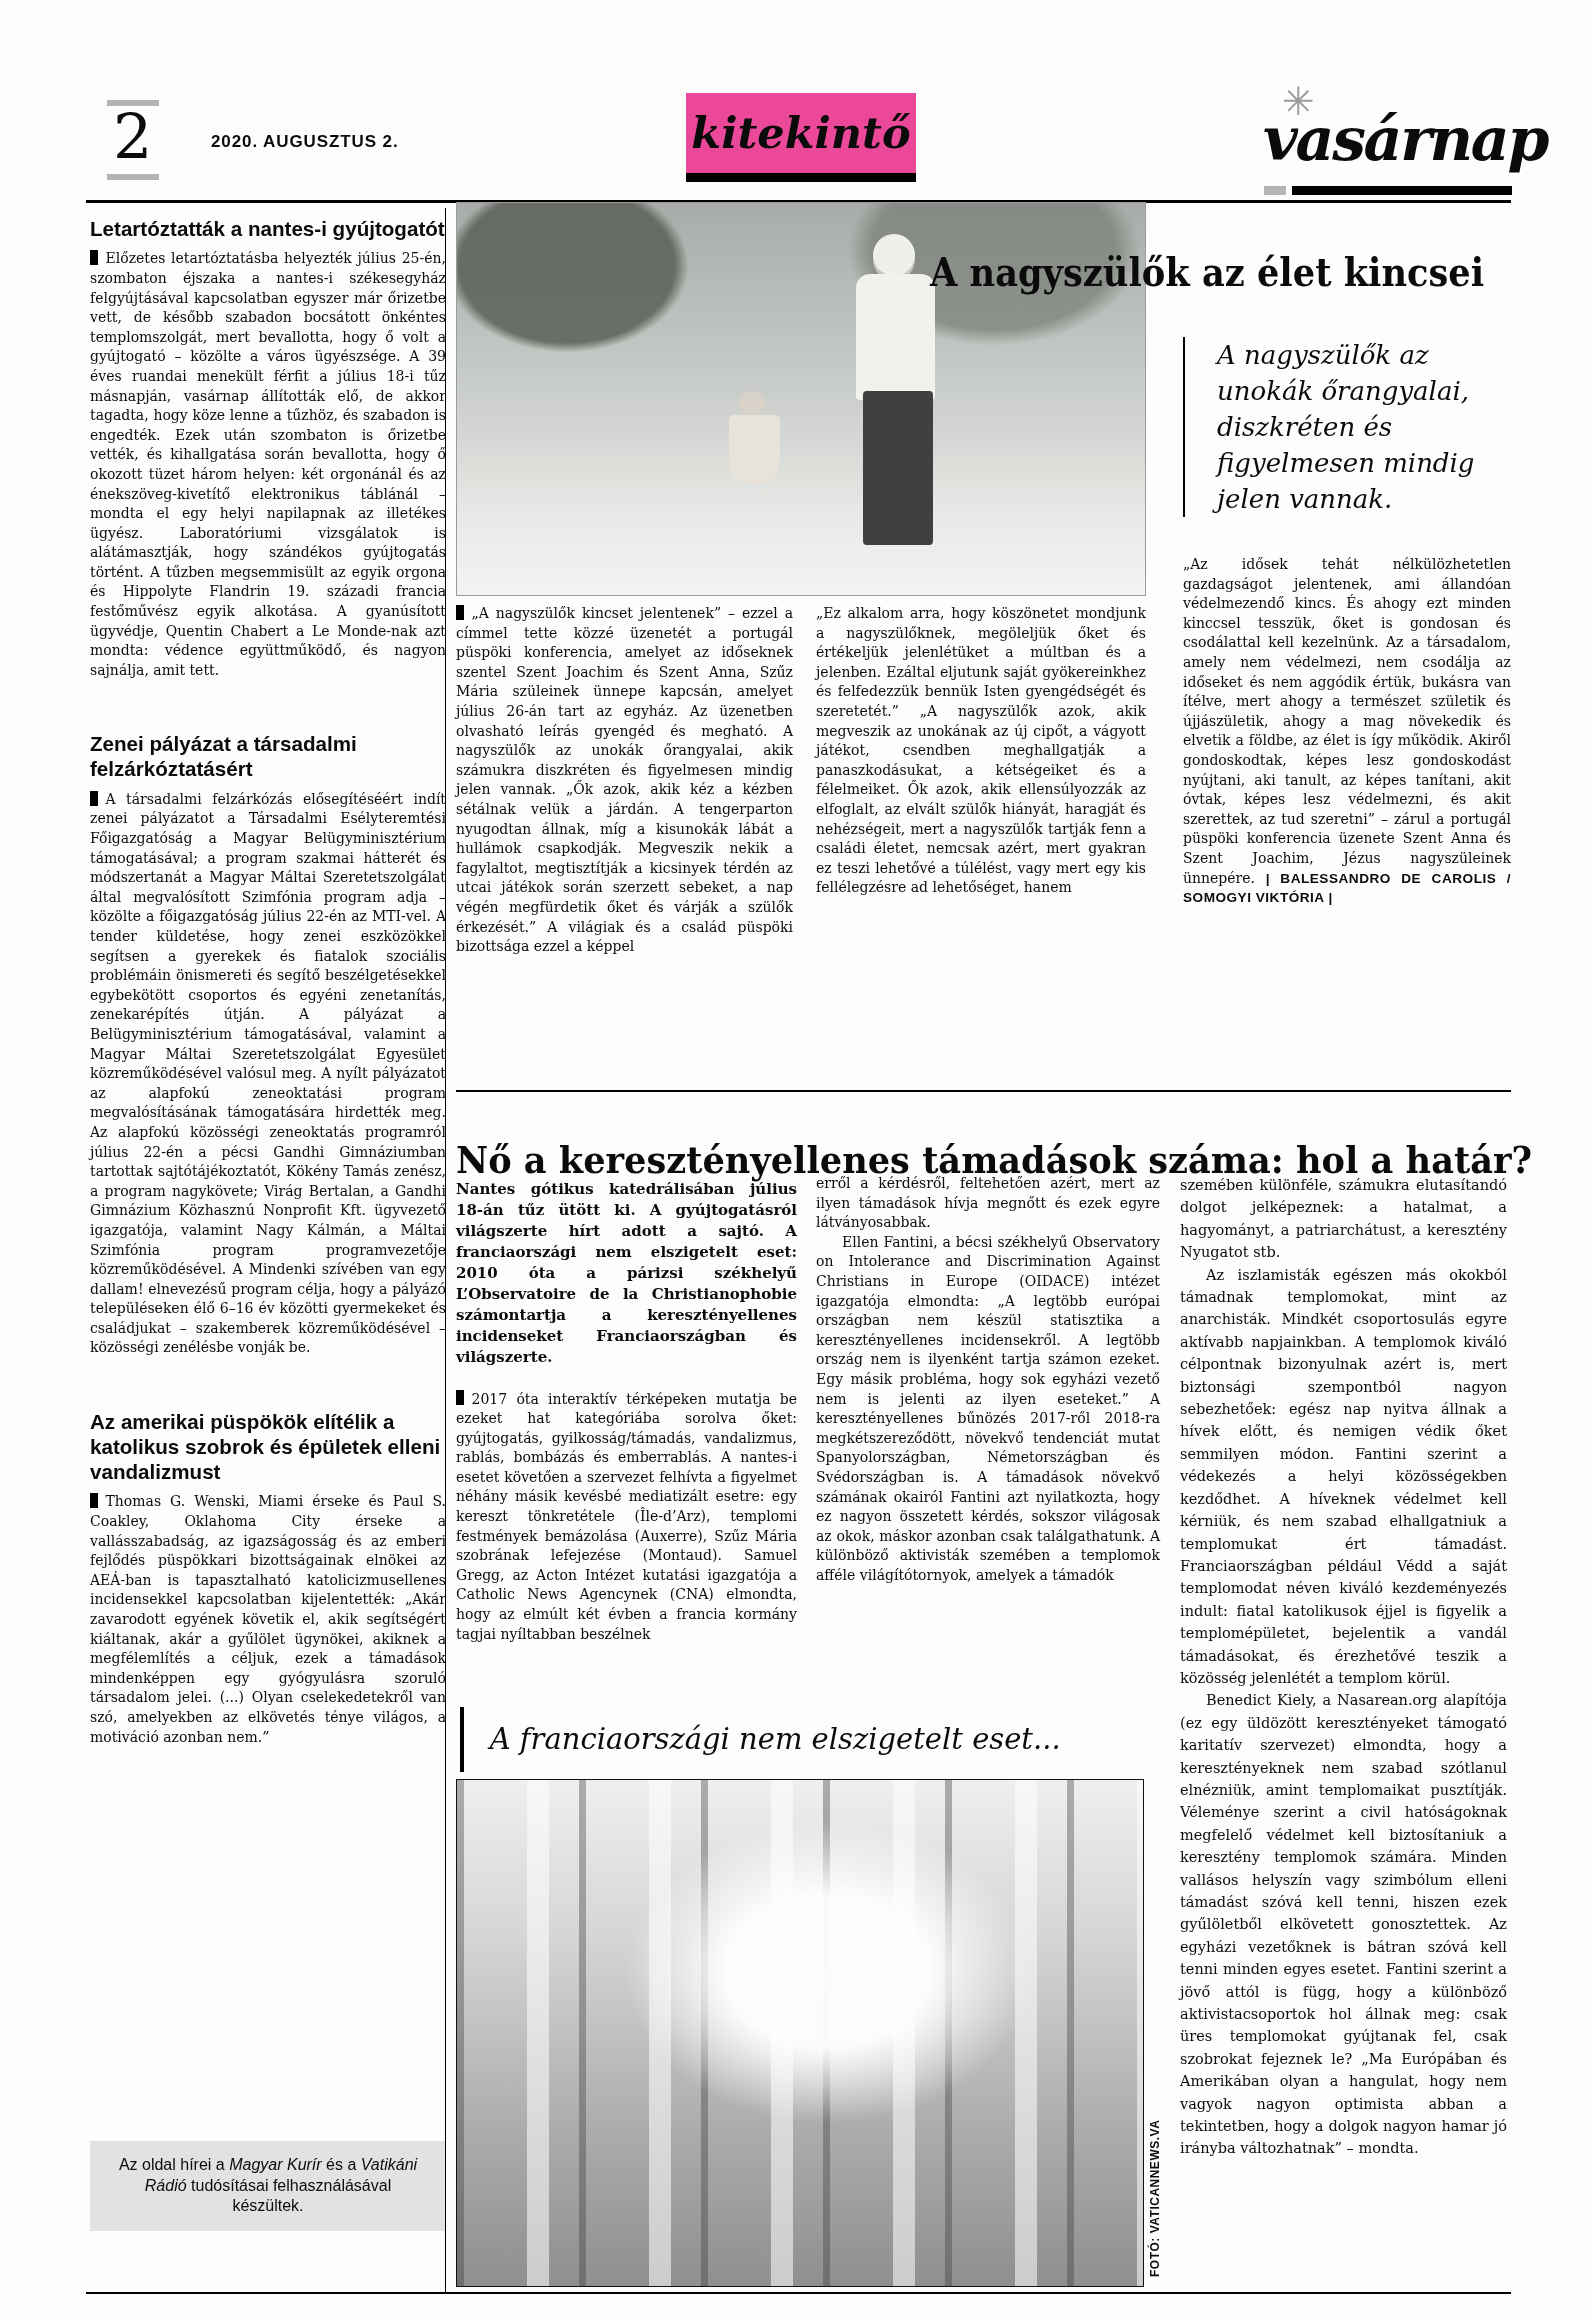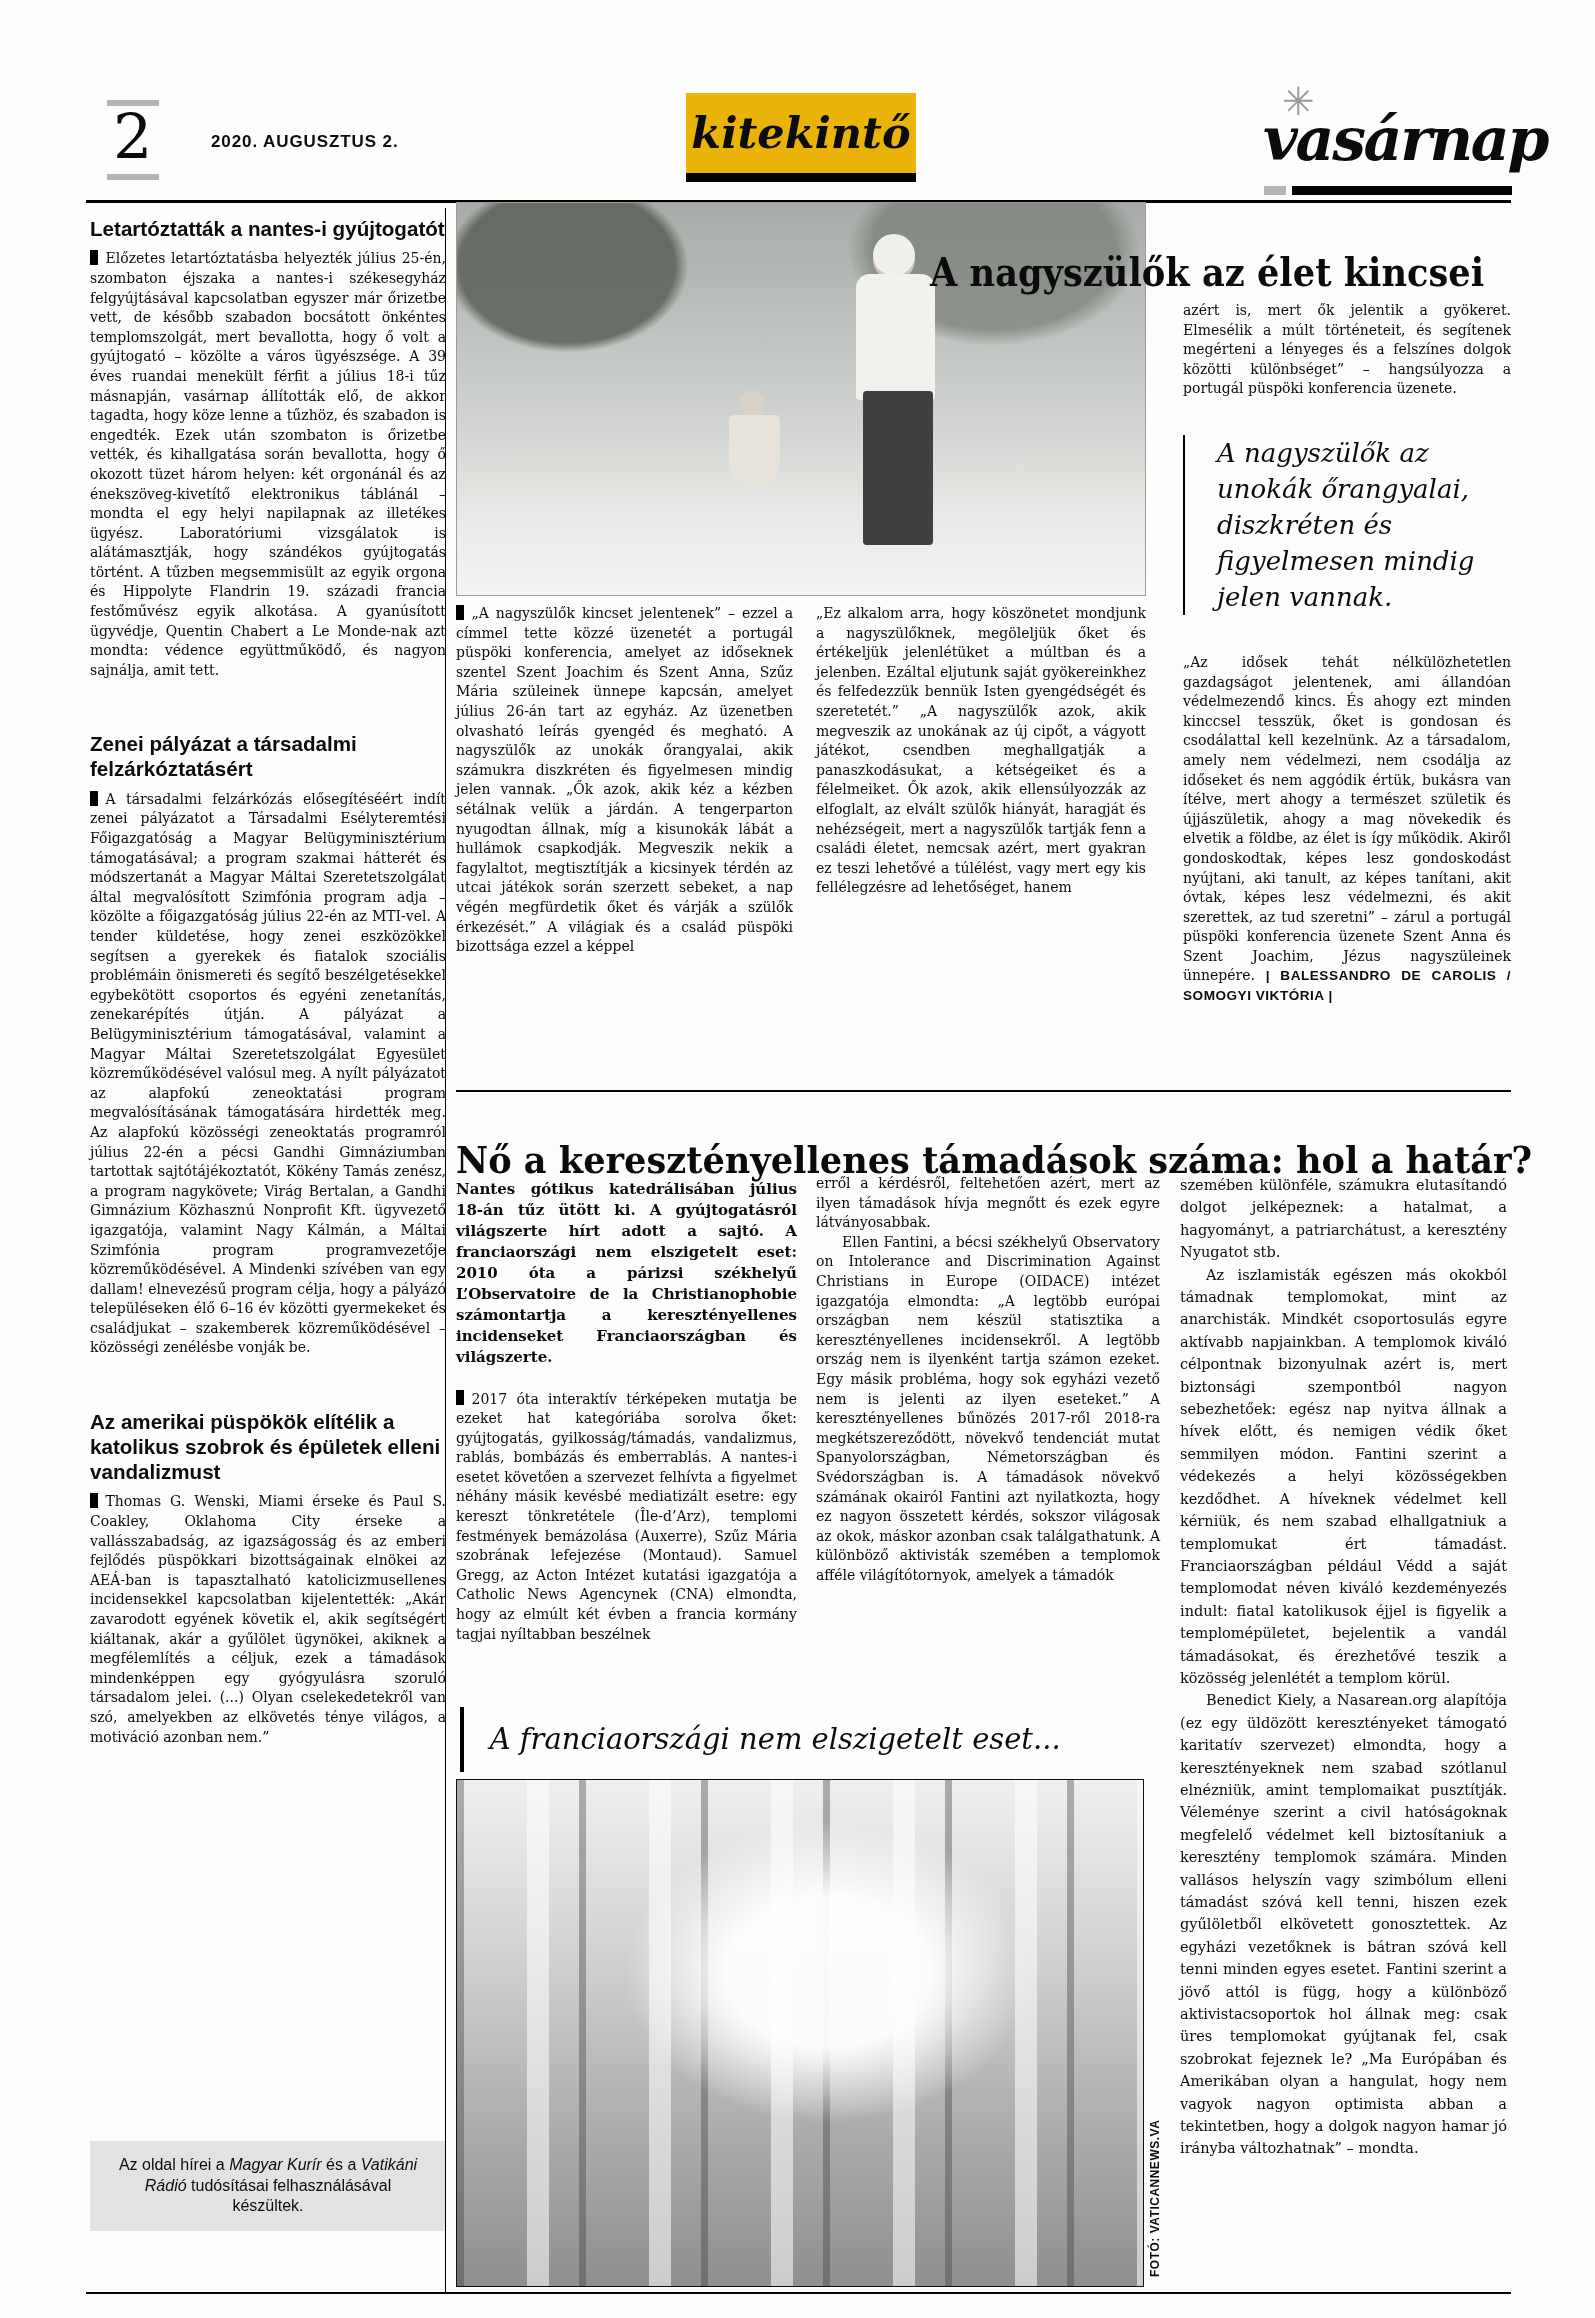--- a/index.html
+++ b/index.html
@@ -7,21 +7,21 @@
         font-family:"DejaVu Serif",serif;overflow:hidden;}
 
   
   .pnum-bar{position:absolute;width:52px;height:6px;background:#b4b4b4;}
   #pnumBarTop{left:107px;top:100px;}
   #pnumBarBot{left:107px;top:174px;}
   #pageNum{position:absolute;left:113px;top:102px;font-size:62px;line-height:70px;
            font-family:"DejaVu Serif",serif;}
   #dateLabel{position:absolute;left:211px;top:132px;font-family:"Liberation Sans",sans-serif;
              font-weight:bold;font-size:17px;letter-spacing:0.9px;}
-  #sectionBox{position:absolute;left:686px;top:93px;width:230px;height:80px;background:#eab308;
+  #sectionBox{position:absolute;left:686px;top:93px;width:230px;height:80px;background:#ec4899;
               border-bottom:9.3px solid #000;display:flex;align-items:center;justify-content:center;}
   #sectionLabel{font-family:"DejaVu Serif",serif;font-style:italic;font-weight:bold;font-size:43px;}
   #masthead{position:absolute;left:1263px;top:104px;width:250px;white-space:nowrap;
             font-family:"DejaVu Serif",serif;font-style:italic;font-weight:bold;
             font-size:60px;letter-spacing:-2.3px;}
   #mastheadStar{position:absolute;left:1282px;top:79px;font-size:39px;color:#9a9a9a;
                 font-family:"DejaVu Sans",sans-serif;}
   #mastheadBar{position:absolute;left:1292px;top:186px;width:220px;height:9px;background:#000;}
   #mastheadBarGray{position:absolute;left:1264px;top:186px;width:22.4px;height:9px;background:#b4b4b4;}
   #headerRule{position:absolute;left:86px;top:200px;width:1425px;height:2.8px;background:#000;}
@@ -133,21 +133,20 @@
   <div id="topPhoto">
     <div class="fig" id="figManHead"></div>
     <div class="fig" id="figManShirt"></div>
     <div class="fig" id="figManPants"></div>
     <div class="fig" id="figChildHead"></div>
     <div class="fig" id="figChildDress"></div>
   </div>
   <h1 id="mainTitle">A nagyszülők az élet kincsei</h1>
 
   <div id="rightCol">
-    <p class="body-p">azért is, mert ők jelentik a gyökeret. Elmesélik a múlt történeteit, és segítenek megérteni a lényeges és a felszínes dolgok közötti különbséget” – hangsúlyozza a portugál püspöki konferencia üzenete.</p>
     <div id="pullQuote">A nagyszülők az unokák őrangyalai, diszkréten és figyelmesen mindig jelen vannak.</div>
     <p class="body-p"><span>„Az idősek tehát nélkülözhetetlen gazdagságot jelentenek, ami állandóan védelmezendő kincs. És ahogy ezt minden kinccsel tesszük, őket is gondosan és csodálattal kell kezelnünk. Az a társadalom, amely nem védelmezi, nem csodálja az időseket és nem aggódik értük, bukásra van ítélve, mert ahogy a természet születik és újjászületik, ahogy a mag növekedik és elvetik a földbe, az élet is így működik. Akiről gondoskodtak, képes lesz gondoskodást nyújtani, aki tanult, az képes tanítani, akit óvtak, képes lesz védelmezni, és akit szerettek, az tud szeretni” – zárul a portugál püspöki konferencia üzenete Szent Anna és Szent Joachim, Jézus nagyszüleinek ünnepére. </span><span id="authors">| BALESSANDRO DE CAROLIS / SOMOGYI VIKTÓRIA |</span></p>
   </div>
 
   <div id="midCol1">
     <p class="body-p"><span class="pmark"></span><span>„A nagyszülők kincset jelentenek” – ezzel a címmel tette közzé üzenetét a portugál püspöki konferencia, amelyet az időseknek szentel Szent Joachim és Szent Anna, Szűz Mária szüleinek ünnepe kapcsán, amelyet július 26-án tart az egyház. Az üzenetben olvasható leírás gyengéd és megható. A nagyszülők az unokák őrangyalai, akik számukra diszkréten és figyelmesen mindig jelen vannak. „Ők azok, akik kéz a kézben sétálnak velük a járdán. A tengerparton nyugodtan állnak, míg a kisunokák lábát a hullámok csapkodják. Megveszik nekik a fagylaltot, megtisztítják a kicsinyek térdén az utcai játékok során szerzett sebeket, a nap végén megfürdetik őket és várják a szülők érkezését.” A világiak és a család püspöki bizottsága ezzel a képpel</span></p>
   </div>
   <div id="midCol2">
     <p class="body-p">„Ez alkalom arra, hogy köszönetet mondjunk a nagyszülőknek, megöleljük őket és értékeljük jelenlétüket a múltban és a jelenben. Ezáltal eljutunk saját gyökereinkhez és felfedezzük bennük Isten gyengédségét és szeretetét.” „A nagyszülők azok, akik megveszik az unokának az új cipőt, a vágyott játékot, csendben meghallgatják a panaszkodásukat, a kétségeiket és a félelmeiket. Ők azok, akik ellensúlyozzák az elfoglalt, az elvált szülők hiányát, haragját és nehézségeit, mert a nagyszülők tartják fenn a családi életet, nemcsak azért, mert gyakran ez teszi lehetővé a túlélést, vagy mert egy kis fellélegzésre ad lehetőséget, hanem</p>
   </div>

